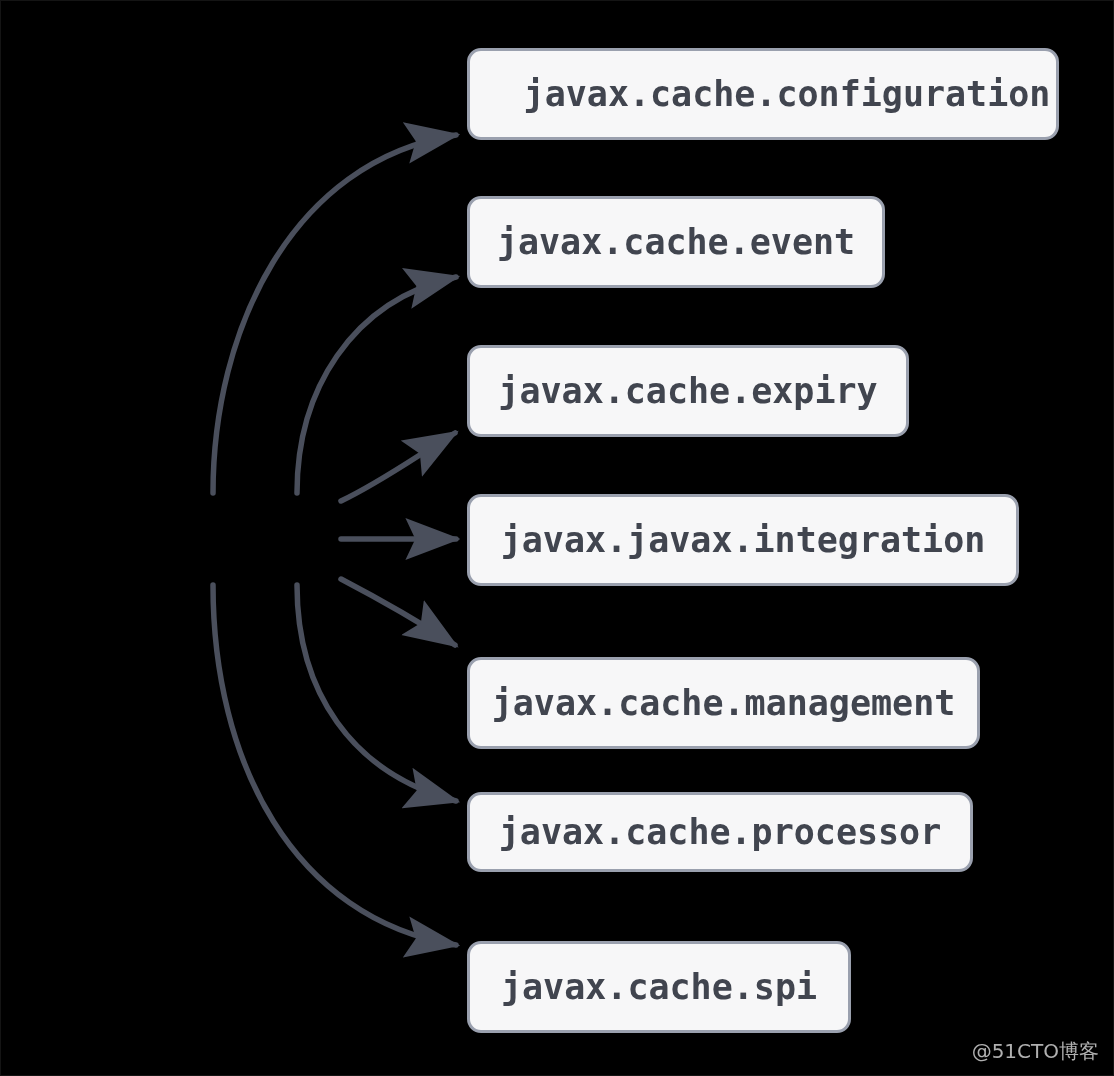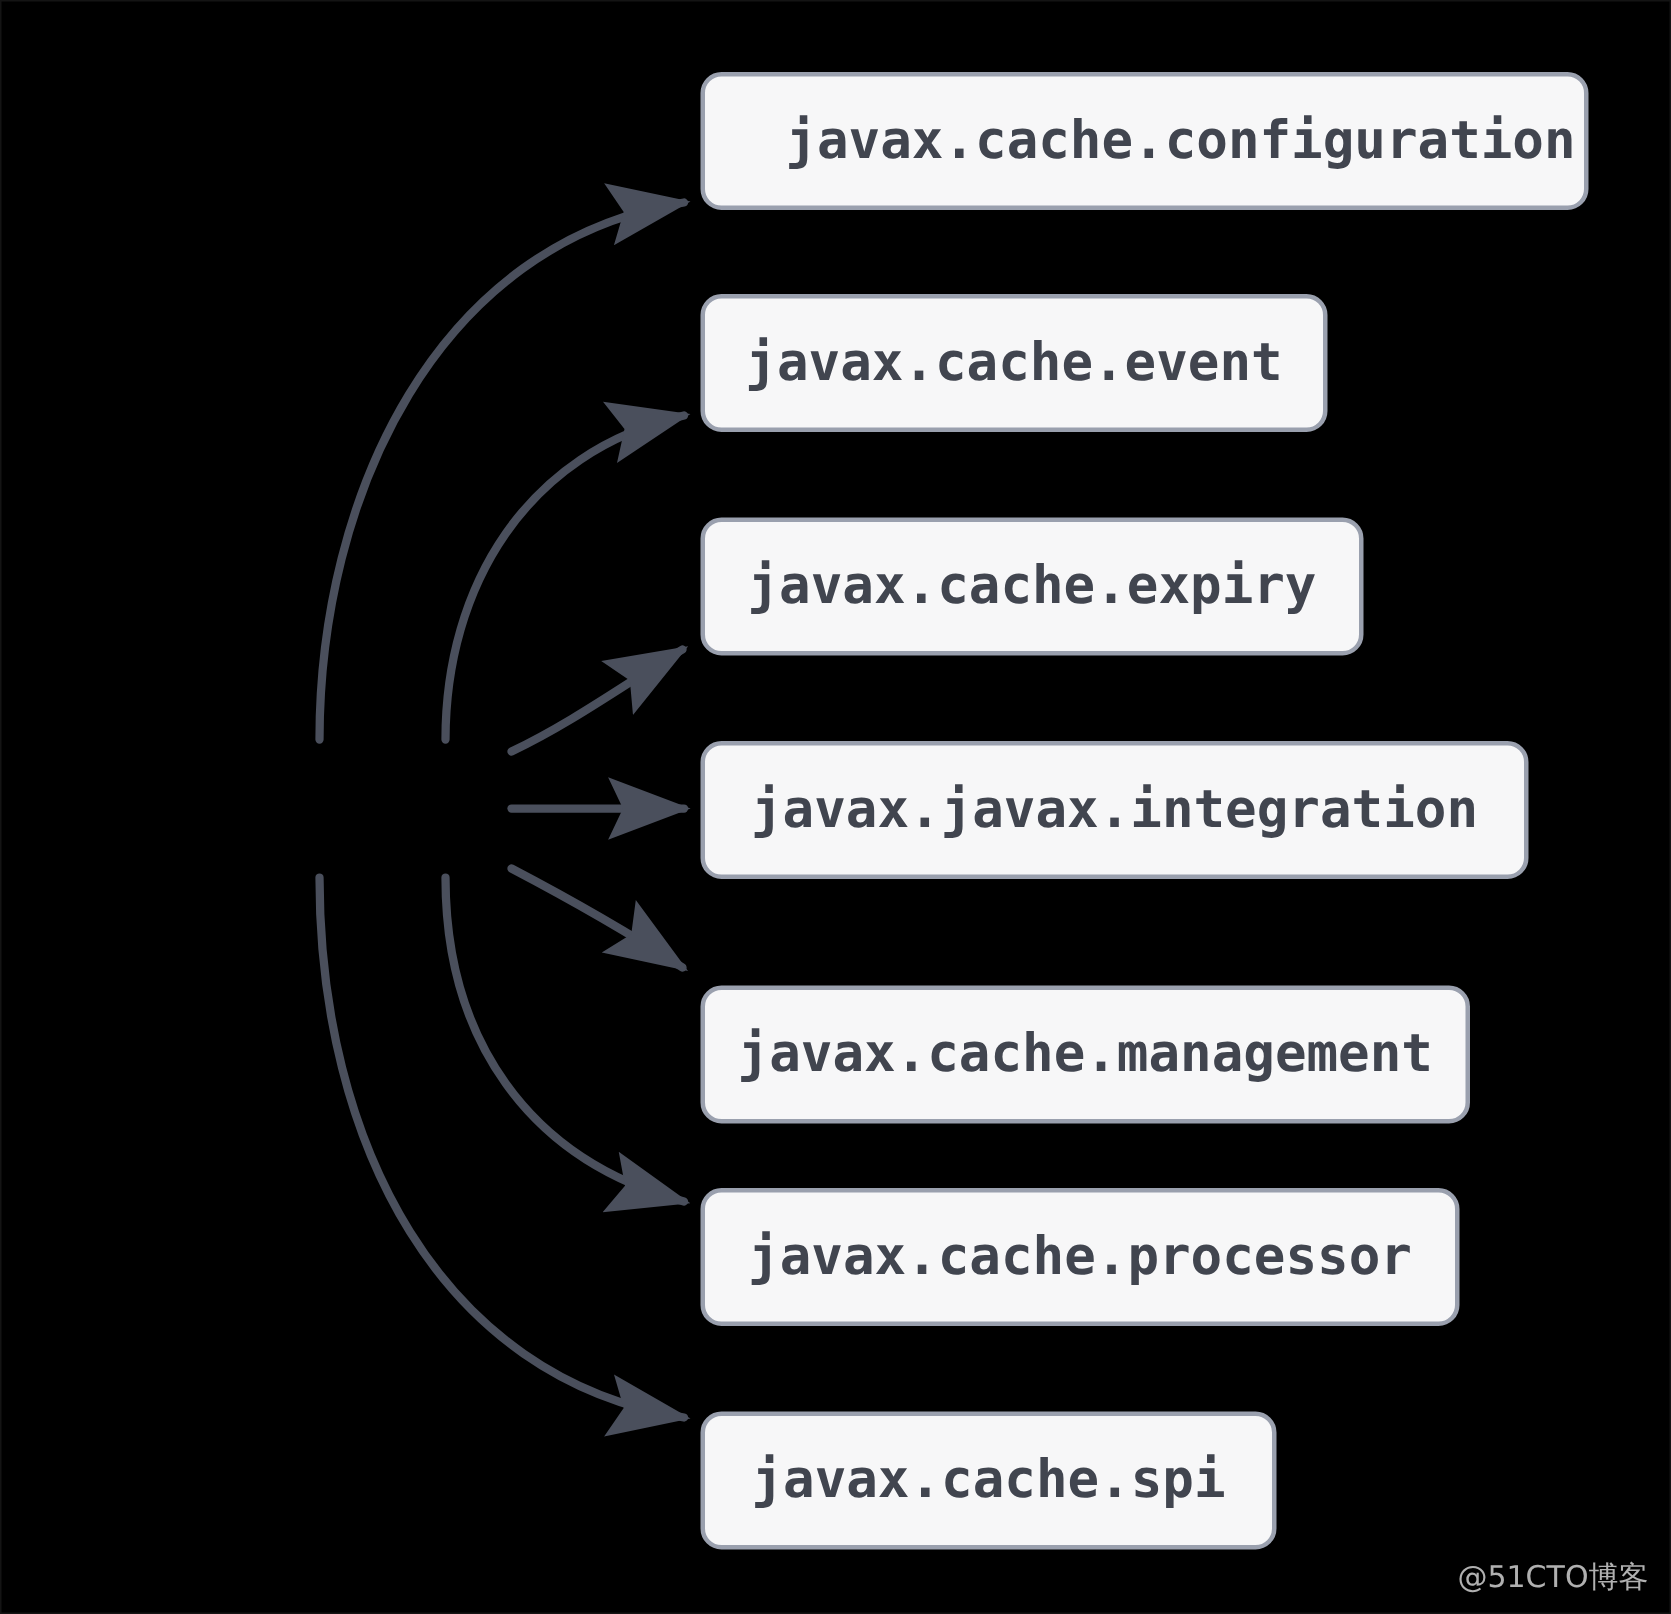--- a/index.html
+++ b/index.html
@@ -102,21 +102,21 @@
   </div>
   <div class="node" style="left: 466px; top: 195px; width: 418px; height: 92px;">
     <span class="node-label">javax.cache.event</span>
   </div>
   <div class="node" style="left: 466px; top: 493px; width: 552px; height: 92px;">
     <span class="node-label">javax.javax.integration</span>
   </div>
   <div class="node" style="left: 466px; top: 641px; width: 513px; height: 92px; margin-top: 15px;">
     <span class="node-label">javax.cache.management</span>
   </div>
-  <div class="node" style="left: 466px; top: 791px; width: 506px; height: 92px;">
+  <div class="node" style="left: 466px; top: 791px; width: 506px; height: 80px;">
     <span class="node-label">javax.cache.processor</span>
   </div>
   <div class="node" style="left: 466px; top: 940px; width: 384px; height: 92px;">
     <span class="node-label">javax.cache.spi</span>
   </div>
 
   <div class="watermark">@51CTO博客</div>
 
 </div>
 

